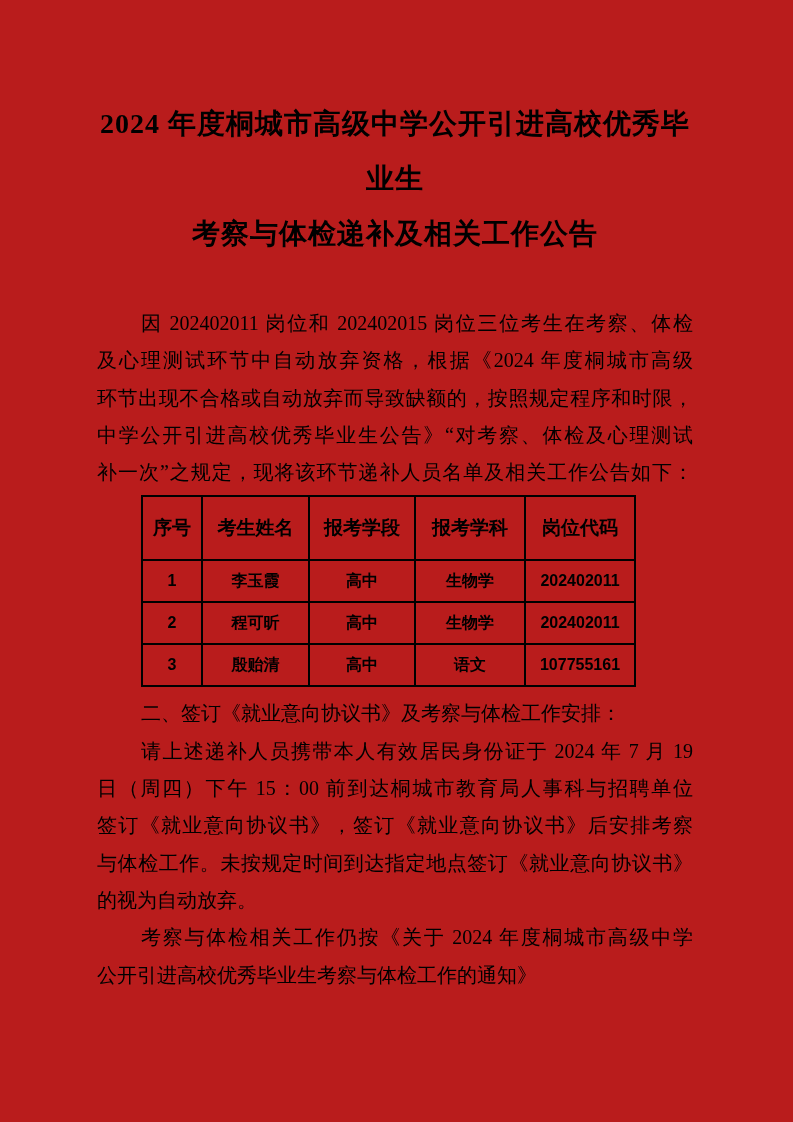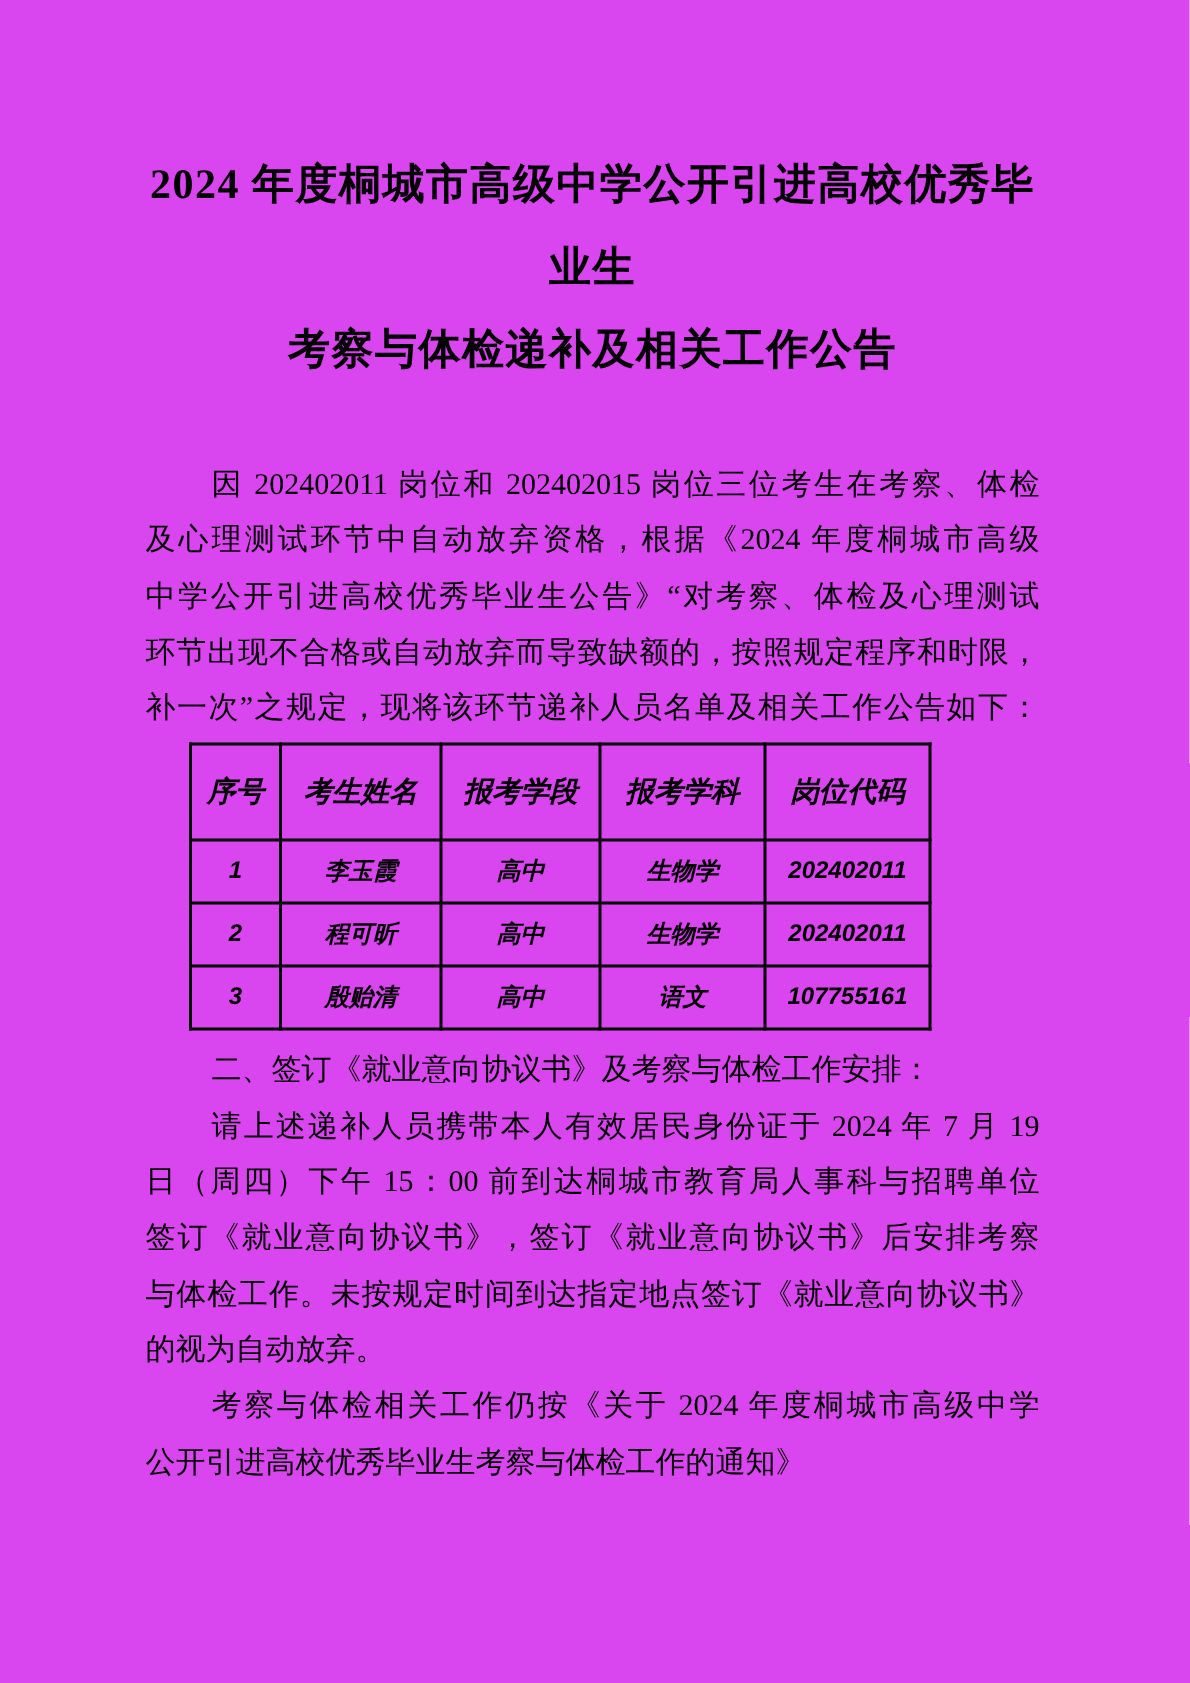--- a/index.html
+++ b/index.html
@@ -1,20 +1,20 @@
 <!DOCTYPE html>
 <html><head>
 <meta charset="utf-8">
 <style>
   html,body { margin:0; padding:0; background:#e8e8e8; }
   .page {
     position:relative;
     width:793px; height:1122px;
     margin:0 auto;
-    background:#d946ef;
+    background:#b91c1c;
     color:#000;
     font-family:"Liberation Serif","DejaVu Serif",serif;
     overflow:hidden;
     box-sizing:border-box;
   }
   .content {
     box-sizing:border-box;
     width:100%; height:100%;
     padding:96px 100px 0 97px;
   }
@@ -32,23 +32,22 @@
     text-align:justify;
     text-align-last:justify;
     overflow:hidden;
     white-space:nowrap;
   }
   .bline.noj { text-align-last:left; }
   .bline.indent { text-indent:44px; }
   .heading-line { font-weight:normal; }
   table.roster {
     border-collapse:collapse;
-    margin:4px 0 8px 29px;
+    margin:4px 0 8px 44px;
     table-layout:fixed;
-    font-style:italic;
   }
   table.roster th, table.roster td {
     border:2px solid #000;
     text-align:center;
     vertical-align:middle;
     padding:0;
     font-weight:bold;
   }
   table.roster th {
     height:62px;
@@ -72,22 +71,22 @@
     <div class="doc-title">
       <div>2024 年度桐城市高级中学公开引进高校优秀毕业生</div>
       <div>考察与体检递补及相关工作公告</div>
     </div>
 
     <div class="body-block">
 
       <div>
         <div class="bline indent">因 202402011 岗位和 202402015 岗位三位考生在考察、体检</div>
         <div class="bline">及心理测试环节中自动放弃资格，根据《2024 年度桐城市高级</div>
+        <div class="bline">环节出现不合格或自动放弃而导致缺额的，按照规定程序和时限，</div>
         <div class="bline">中学公开引进高校优秀毕业生公告》“对考察、体检及心理测试</div>
-        <div class="bline">环节出现不合格或自动放弃而导致缺额的，按照规定程序和时限，</div>
         <div class="bline">补一次”之规定，现将该环节递补人员名单及相关工作公告如下：</div>
       </div>
 
 
       <table class="roster">
         <colgroup>
           <col class="c1">
             <col class="c2">
             <col class="c3">
             <col class="c4">

